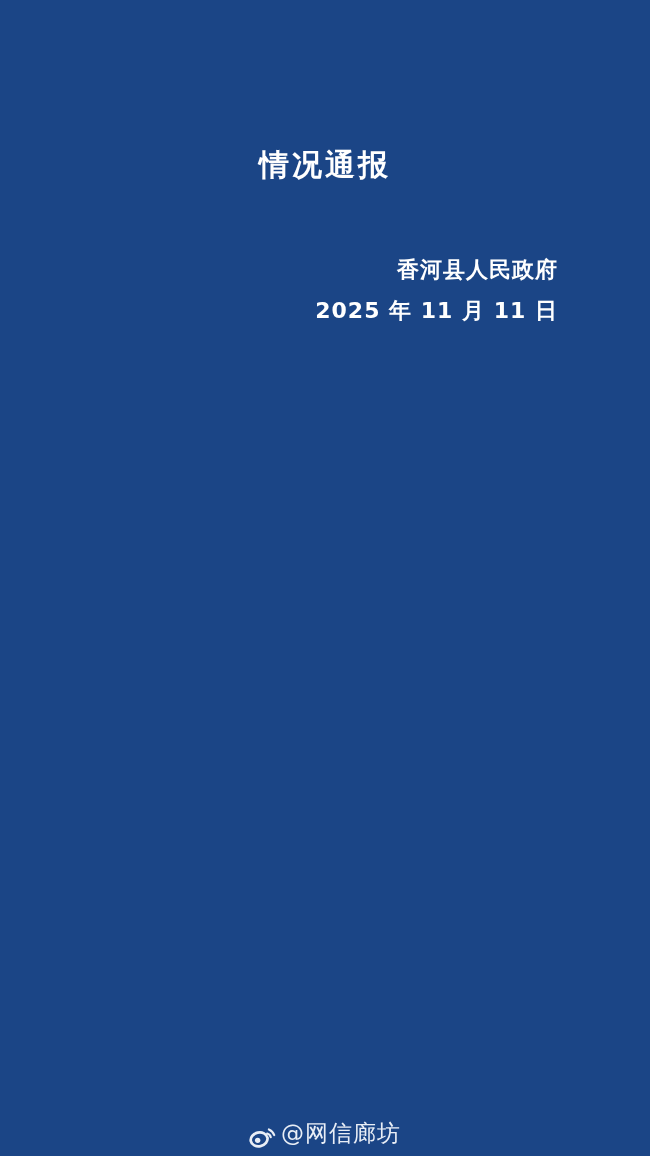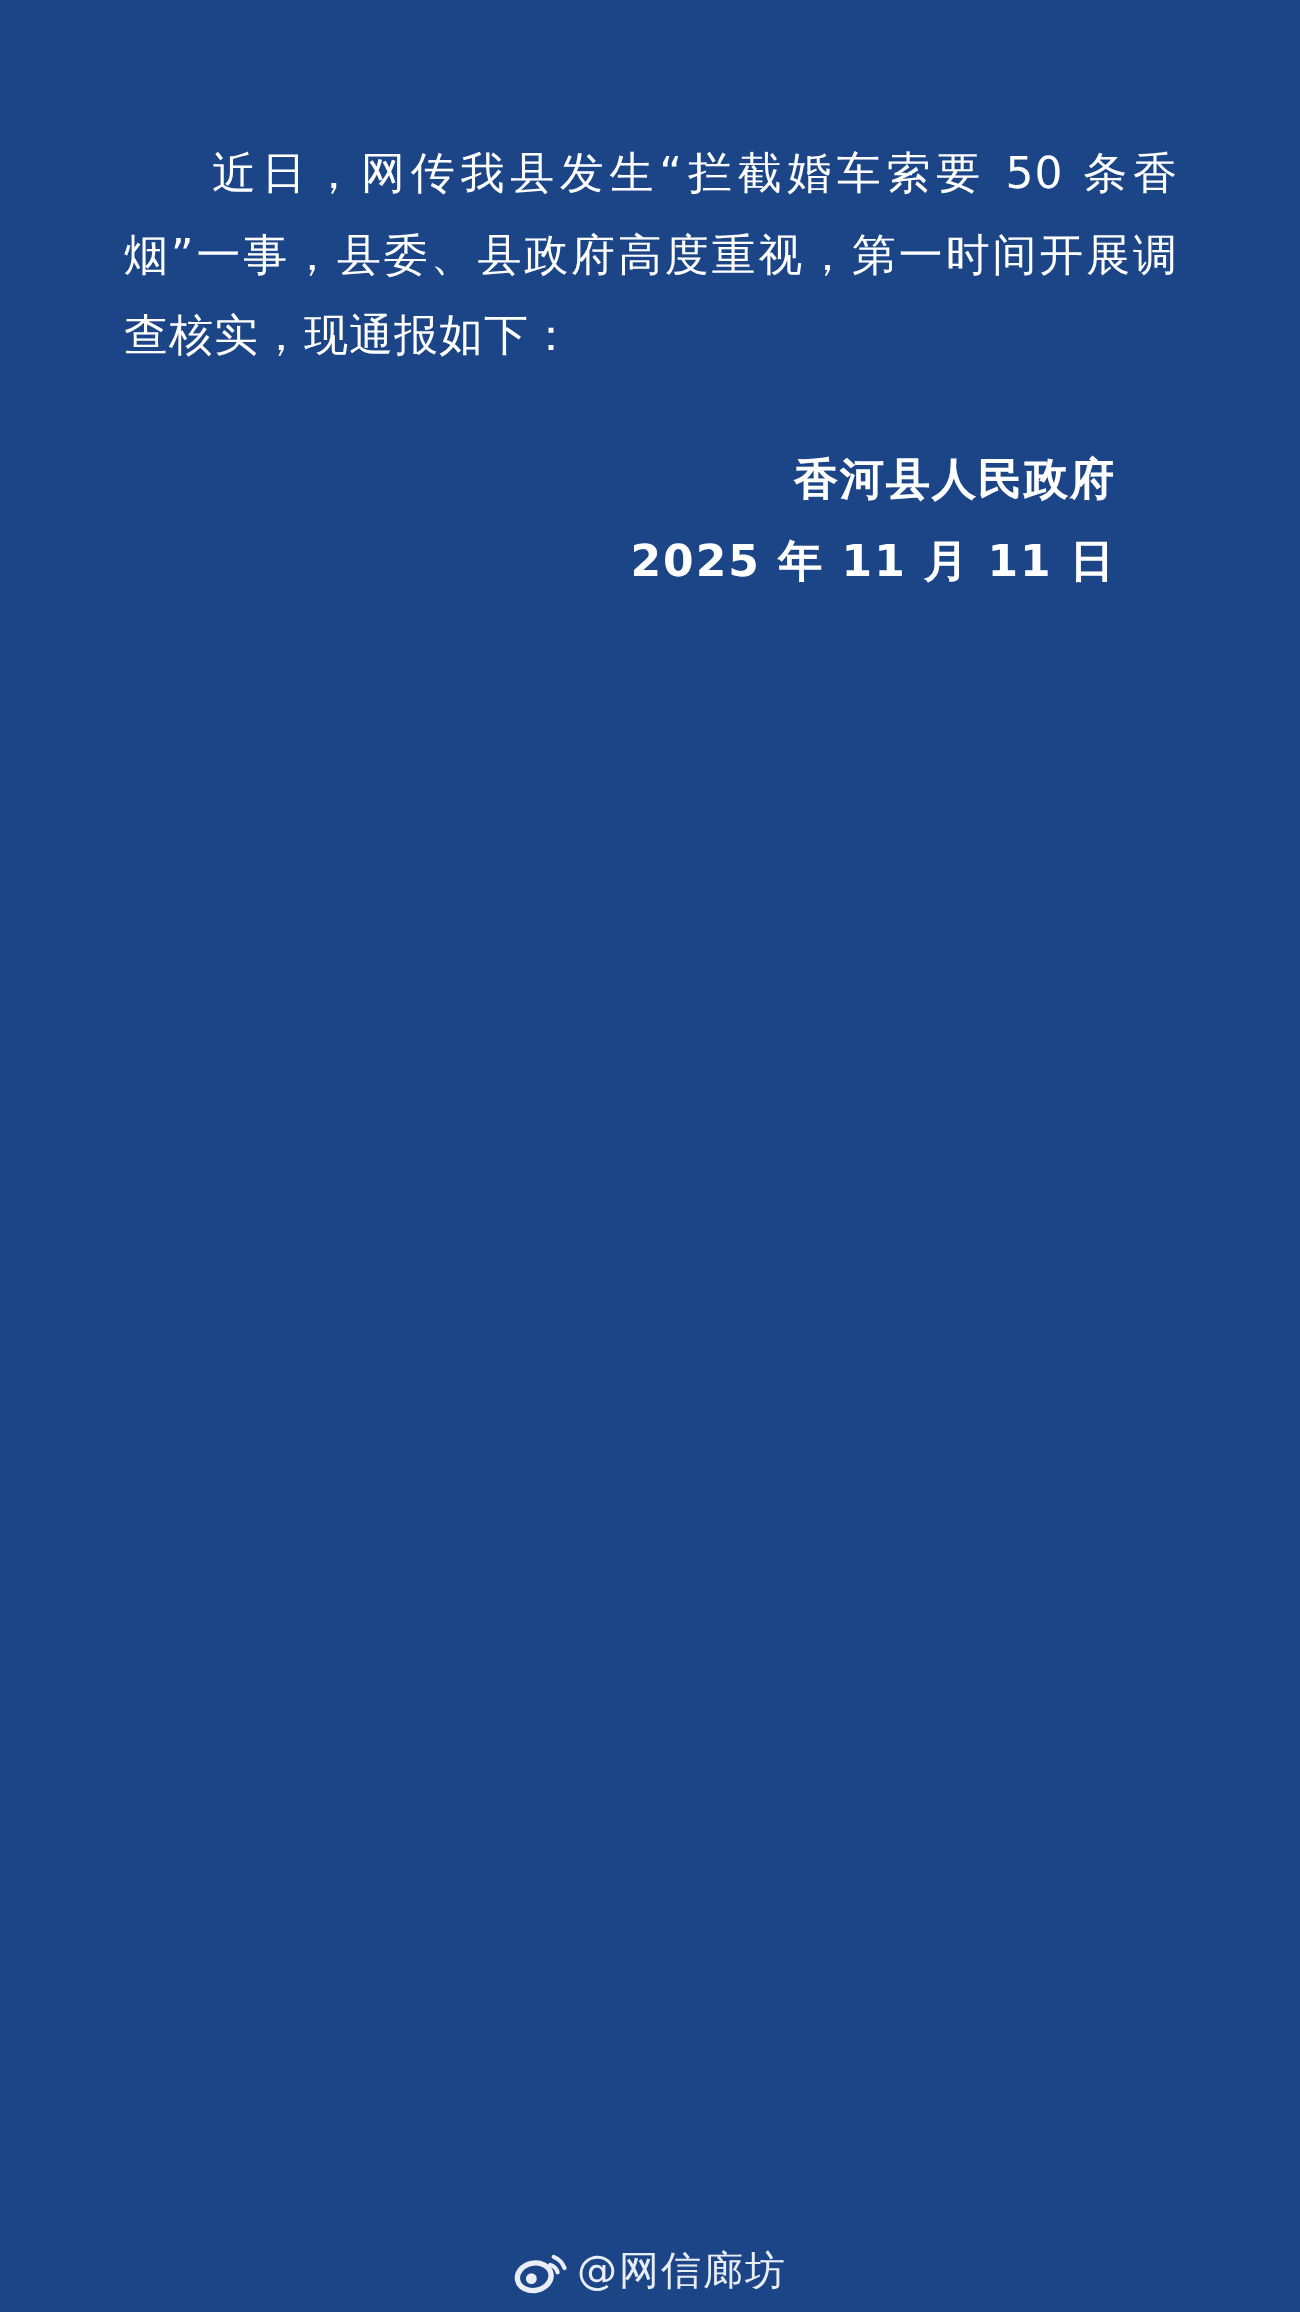--- a/index.html
+++ b/index.html
@@ -40,37 +40,37 @@
     line-height: 41px;
     letter-spacing: 1px;
     font-weight: bold;
   }
   .footer {
     position: absolute;
     left: 0;
     right: 0;
     bottom: 7px;
     display: flex;
-    align-items: flex-start;
+    align-items: flex-end;
     justify-content: center;
     gap: 5px;
-    font-size: 20px;
+    font-size: 23px;
     color: #e9eef6;
     letter-spacing: 1px;
   }
   .weibo { display: inline-flex; align-items: center; }
 </style>
 </head>
 <body>
 
 <div class="page">
 
+  <h1 class="title">情况通报</h1>
 
   <div class="body">
-    <p>近日，网传我县发生“拦截婚车索要 50 条香烟”一事，县委、县政府高度重视，第一时间开展调查核实，现通报如下：</p>
 
     <div class="signature">
       <div>香河县人民政府</div>
       <div>2025 年 11 月 11 日</div>
     </div>
   </div>
 
   <div class="footer">
     <span class="weibo">
       <svg width="27" height="26" viewBox="0 0 28 26" aria-hidden="true">

